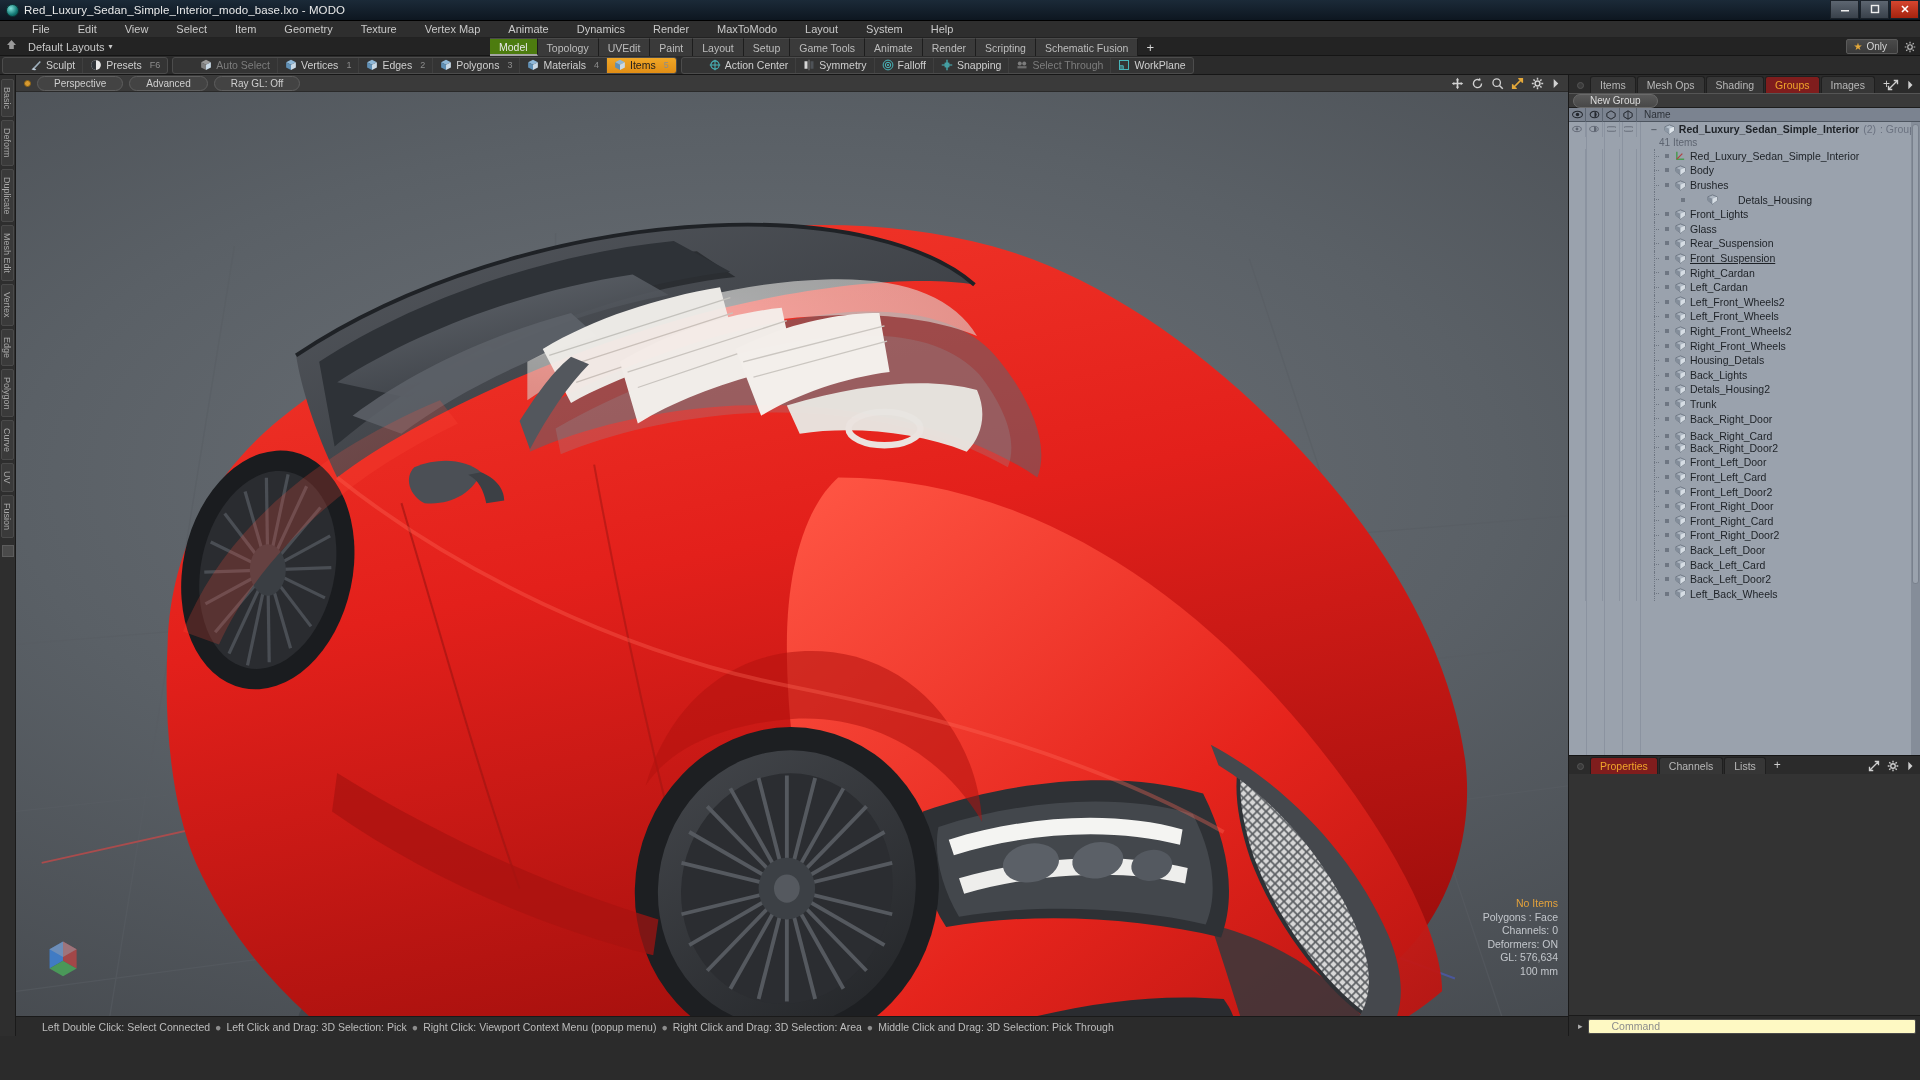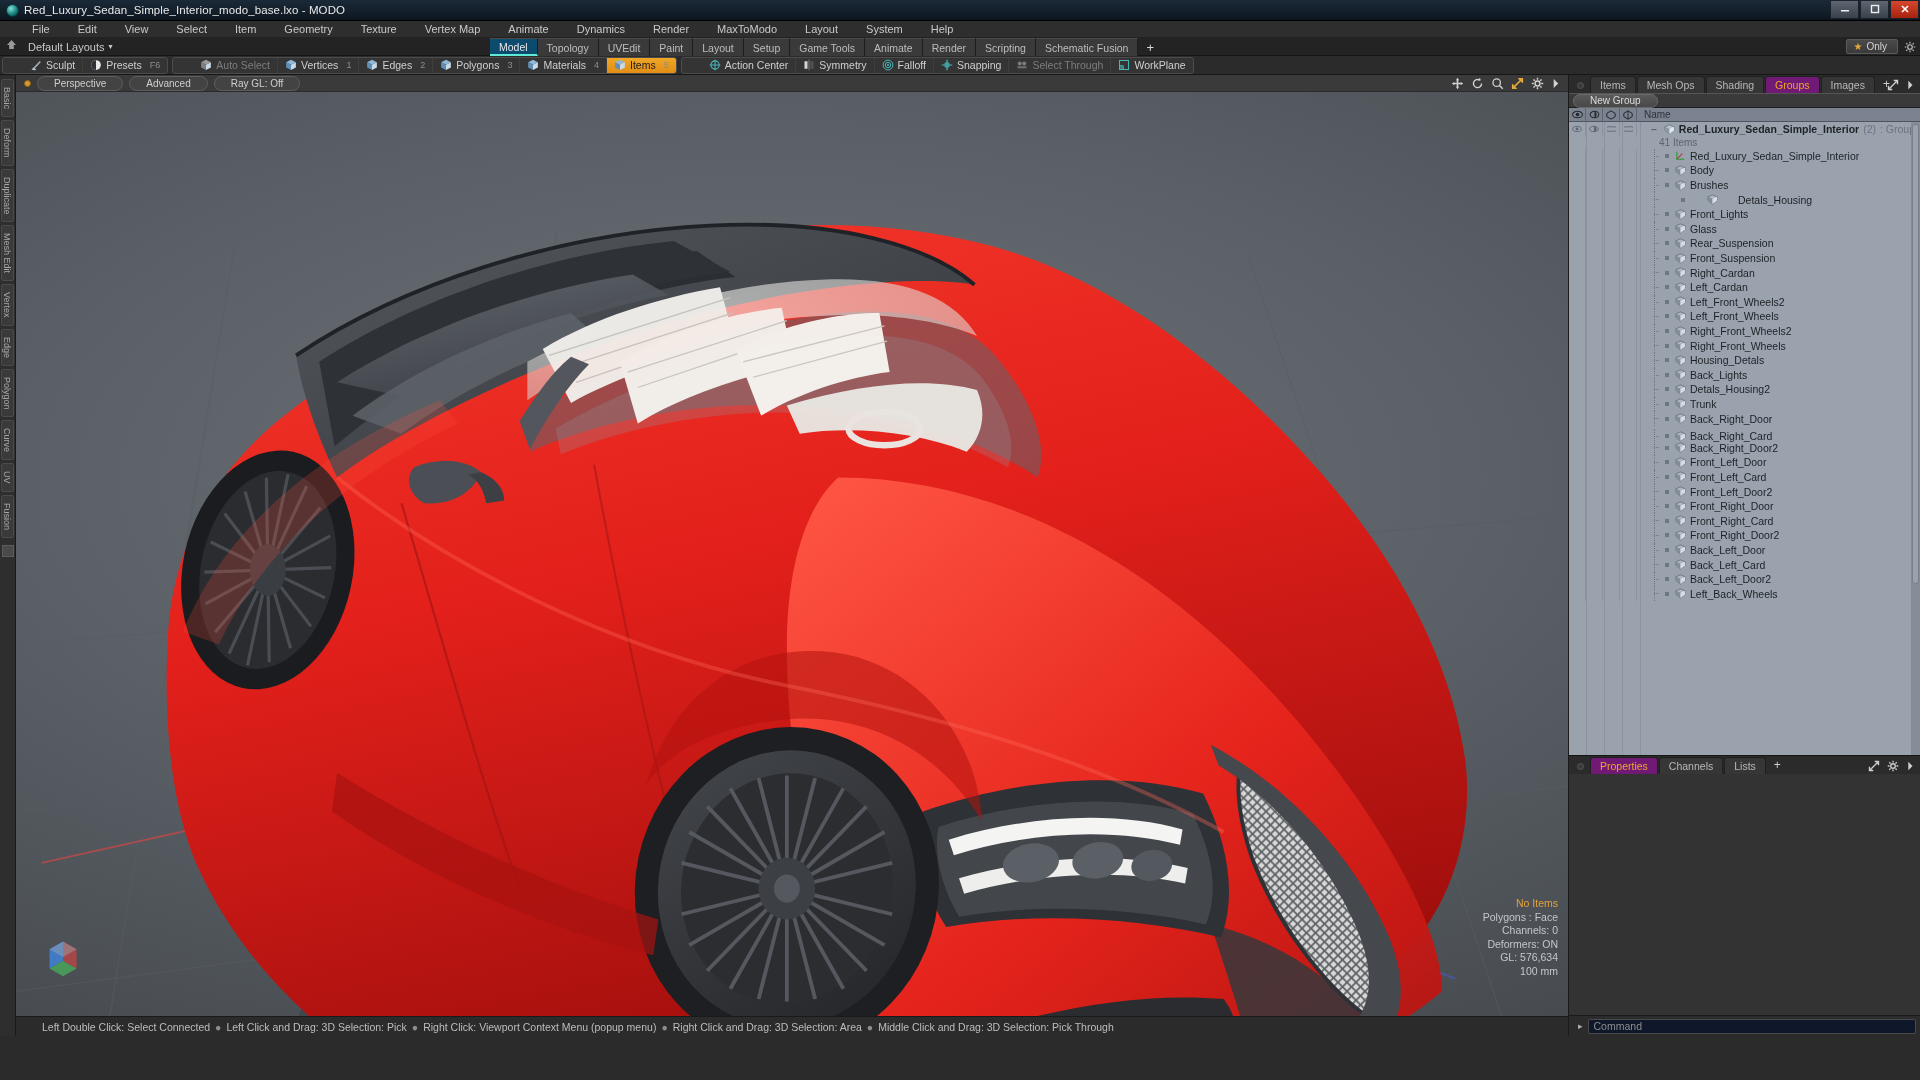--- a/index.html
+++ b/index.html
@@ -26,21 +26,21 @@
 
   
   .layoutbar{height:18px;background:#232323;display:flex;align-items:center;position:relative;
              border-bottom:1px solid #151515;}
   .lb-ico{width:22px;text-align:center;color:#9a9a9a;font-size:10px;line-height:18px;}
   .lb-label{color:#c9c9c9;font-size:11px;padding-left:6px;}
   .lb-caret{color:#c9c9c9;font-size:8px;padding-left:4px;}
   .lay-tabs{position:absolute;left:490px;top:0;display:flex;height:18px;align-items:stretch;}
   .lay-tab{color:#bdbdbd;font-size:10.5px;padding:0 9px;display:flex;align-items:center;
            background:#3a3a3a;border-right:1px solid #1d1d1d;border-top:1px solid #4a4a4a;}
-  .lay-tab.active{background:#0c4a6e;color:#e8e8e8;border-bottom:2px solid #5eead4;}
+  .lay-tab.active{background:#4d7c0f;color:#e8e8e8;border-bottom:2px solid #a3a3a3;}
   .lay-plus{color:#d8d8d8;font-size:13px;padding:0 8px;display:flex;align-items:center;}
   .lay-right{position:absolute;right:4px;top:1px;display:flex;align-items:center;gap:6px;}
   .only-btn{background:linear-gradient(#4a4a4a,#3a3a3a);border:1px solid #5a5a5a;border-radius:2px;
             color:#d5d5d5;font-size:10px;padding:1px 10px 1px 6px;display:flex;align-items:center;gap:4px;}
   .star{color:#e5a93a;font-size:10px;}
 
   
   .toolbar{height:19px;background:#2b2b2b;display:flex;align-items:center;
            border-bottom:1px solid #161616;padding-left:2px;}
   .tgroup{display:flex;align-items:center;height:17px;background:#343434;border:1px solid #4c4c4c;
@@ -82,21 +82,21 @@
   .statusline{height:20px;background:#2b2b2b;border-top:1px solid #1a1a1a;display:flex;align-items:center;
               padding-left:26px;color:#bdbdbd;font-size:10.5px;white-space:nowrap;}
   .sep{color:#8d8d8d;padding:0 5px;}
 
   
   .rpanel{width:352px;background:#2b2b2b;display:flex;flex-direction:column;border-left:1px solid #1a1a1a;}
   .ptabs{height:18px;background:#2b2b2b;display:flex;align-items:flex-end;position:relative;padding-left:6px;}
   .pdot{width:7px;height:7px;border-radius:50%;background:#3b3b3b;border:1px solid #555;margin:0 6px 4px 2px;}
   .ptab{color:#b8b8b8;font-size:10.5px;padding:2px 9px 2px;background:#363636;border:1px solid #1f1f1f;
         border-bottom:none;border-top-left-radius:3px;border-top-right-radius:3px;margin-right:1px;}
-  .ptab.active{background:#701a75;color:#f0a52a;}
+  .ptab.active{background:#7f1d1d;color:#f0a52a;}
   .ptab-plus{color:#cfcfcf;font-size:12px;padding:0 7px 2px;}
   .ptabs-right{position:absolute;right:6px;bottom:2px;display:flex;gap:7px;align-items:center;}
 
   .groupbar{height:15px;background:#3a3a3a;display:flex;align-items:center;padding-left:4px;
             border-top:1px solid #555;border-bottom:1px solid #1d1d1d;}
   .newgroup{background:linear-gradient(#5a5a5a,#484848);border:1px solid #6a6a6a;border-radius:7px;
             color:#dcdcdc;font-size:10px;padding:0 16px;line-height:12px;}
 
   .listhead{height:14px;background:#7b8390;display:flex;align-items:center;border-bottom:1px solid #4d5560;}
   .lh-col{width:17px;height:14px;display:flex;align-items:center;justify-content:center;
@@ -121,22 +121,22 @@
   .scrollthumb{position:absolute;top:2px;left:1px;width:7px;height:460px;background:#9aa2ad;
                border:1px solid #79818d;border-radius:3px;}
 
   
   .proppanel{height:260px;background:#2b2b2b;border-top:1px solid #151515;display:flex;flex-direction:column;}
   .propbody{flex:1;background:#333;}
 
   
   .cmdbar{height:21px;background:#2b2b2b;display:flex;align-items:center;border-top:1px solid #1a1a1a;padding:0 4px;}
   .cmd-caret{color:#b0b0b0;font-size:9px;padding:0 5px;}
-  .cmd-input{flex:1;height:15px;background:#0f172a;border:1px solid #4a4a4a;border-radius:2px;
-             color:#8d8d8d;font-size:10.5px;padding-left:5px;line-height:13px;}
+  .cmd-input{flex:1;height:15px;background:#fef9c3;border:1px solid #4a4a4a;border-radius:2px;
+             color:#8d8d8d;font-size:10.5px;padding-left:23px;line-height:13px;}
 
   
   .carstage{position:absolute;inset:0;}
 </style>
 </head>
 <body>
 
 <div class="titlebar">
   <div class="tb-logo"></div>
   <div class="tb-title">Red_Luxury_Sedan_Simple_Interior_modo_base.lxo - MODO</div>
@@ -818,21 +818,21 @@
               <span>Rear_Suspension</span>
             </div>
           </div>
           <div class="grow">
             <div class="cols">
               <div class="gcell"></div>
               <div class="gcell"></div>
               <div class="gcell"></div>
               <div class="gcell"></div>
             </div>
-            <div class="gname" style="padding-left: 12px;">
+            <div class="gname" style="padding-left: 12px; text-decoration: underline;">
               <span class="tline"></span>
               <span class="bullet"></span>
               <svg width="11" height="11" viewBox="0 0 12 12">
                 <path d="M6 1 L11 3 V7 L6 11 L1 7 V3 Z" fill="#aeb7c2" stroke="#5f6874" stroke-width="0.8"></path>
                 <path d="M1 3 L6 5.2 V11 L1 7 Z" fill="#838d9a"></path>
                 <path d="M11 3 L6 5.2 V11 L11 7 Z" fill="#d6dde4"></path>
               </svg>
               <span>Front_Suspension</span>
             </div>
           </div>

